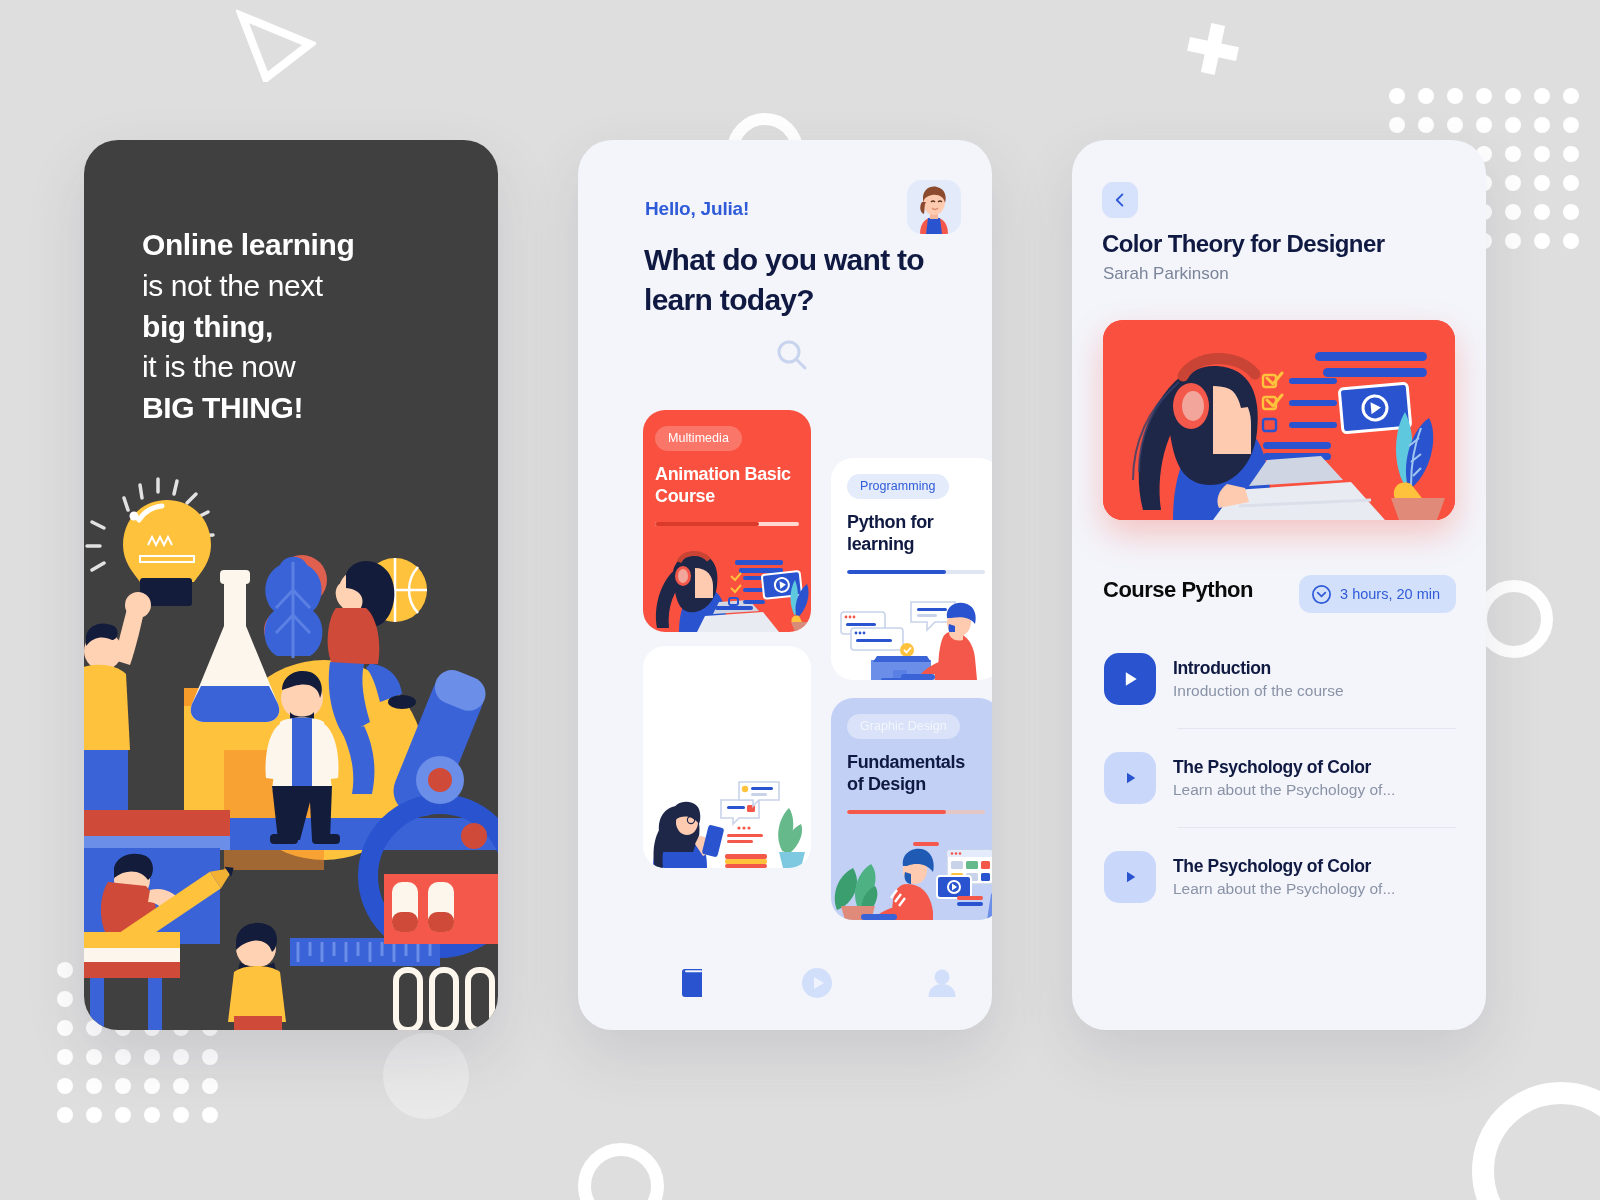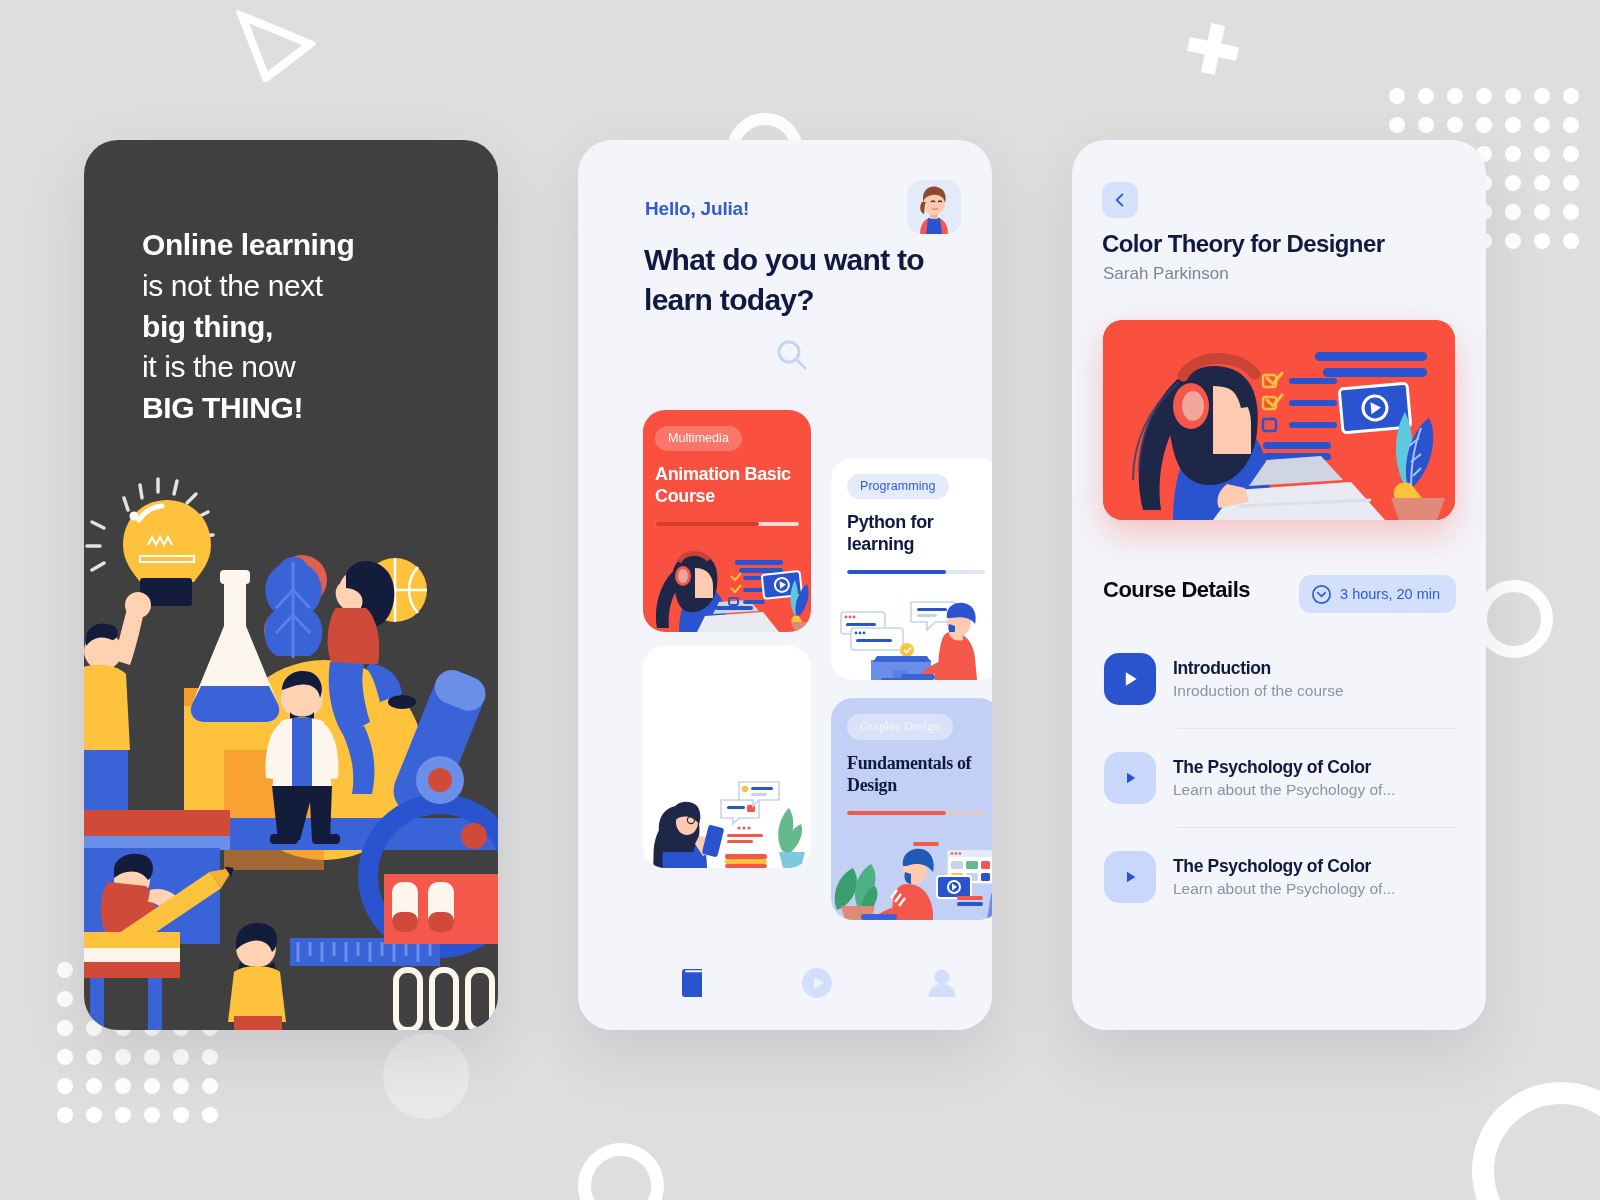--- a/index.html
+++ b/index.html
@@ -562,21 +562,21 @@
         <rect x="82" y="78" width="42" height="5" rx="2" fill="#f4584a"></rect>
         <rect x="82" y="83" width="42" height="5" rx="2" fill="#ffc23c"></rect>
         <rect x="82" y="88" width="42" height="4" rx="2" fill="#f4584a"></rect>
         <path d="M146 32 C134 44 132 64 140 76 C150 66 154 44 146 32 Z" fill="#66b98a"></path>
         <path d="M158 48 C146 54 138 70 142 80 C154 74 162 58 158 48 Z" fill="#66b98a"></path>
         <path d="M136 76 L162 76 L158 92 L140 92 Z" fill="#7ec9e0"></path>
       </svg>
     </div>
 
     <div class="card" id="card-graphic">
-      <div style="padding:16px 16px 0;font-family:Liberation Serif, serif;">
+      <div style="padding:16px 16px 0;">
         <div class="chip" style="background:rgba(255,255,255,.38); color:#f3f6fd;">Graphic Design</div>
         <div class="card-title" style="color:#0f1941; margin-top:12px;">Fundamentals of Design</div>
         <div class="prog" style="background:#e4c7c5; margin-top:14px;">
           <i style="background:#f4584a; width:72%"></i>
         </div>
       </div>
       <svg viewBox="0 0 170 92" style="position:absolute;left:0;bottom:0;width:170px;height:92px;">
         <path d="M22 40 C6 48 0 68 6 82 C22 76 32 56 22 40 Z" fill="#3a9e6e"></path>
         <path d="M40 36 C24 46 20 68 28 82 C42 72 50 48 40 36 Z" fill="#4db184"></path>
         <path d="M44 58 C32 64 28 78 32 88 C44 82 50 66 44 58 Z" fill="#3a9e6e"></path>
@@ -702,21 +702,21 @@
       <path d="M326 98 C306 112 298 148 306 170 C328 154 336 116 326 98 Z" fill="#2a54cf"></path>
       <g stroke="#9fc6f0" stroke-width="2" fill="none">
         <path d="M318 108 C310 128 308 150 308 166"></path>
         <path d="M316 118 L306 126 M318 134 L308 142 M318 148 L310 156"></path>
       </g>
       <path d="M308 164 C294 158 286 172 294 182 L322 182 Z" fill="#ffc23c"></path>
       <path d="M288 178 L342 178 L334 200 L296 200 Z" fill="#e08a7a"></path>
     </svg>
   </div>
 
-  <div class="section-title">Course Details</div>
+  <div class="section-title">Course Python</div>
 
   <div class="duration-pill">
     <svg viewBox="0 0 22 22" width="21" height="21">
       <circle cx="11" cy="11" r="9" fill="none" stroke="#2f5bd8" stroke-width="1.8"></circle>
       <path d="M7 9 L11 13 L15 9" fill="none" stroke="#2f5bd8" stroke-width="1.8" stroke-linecap="round" stroke-linejoin="round"></path>
     </svg>
     <span>3 hours, 20 min</span>
   </div>
 
   <div class="lesson-list">

